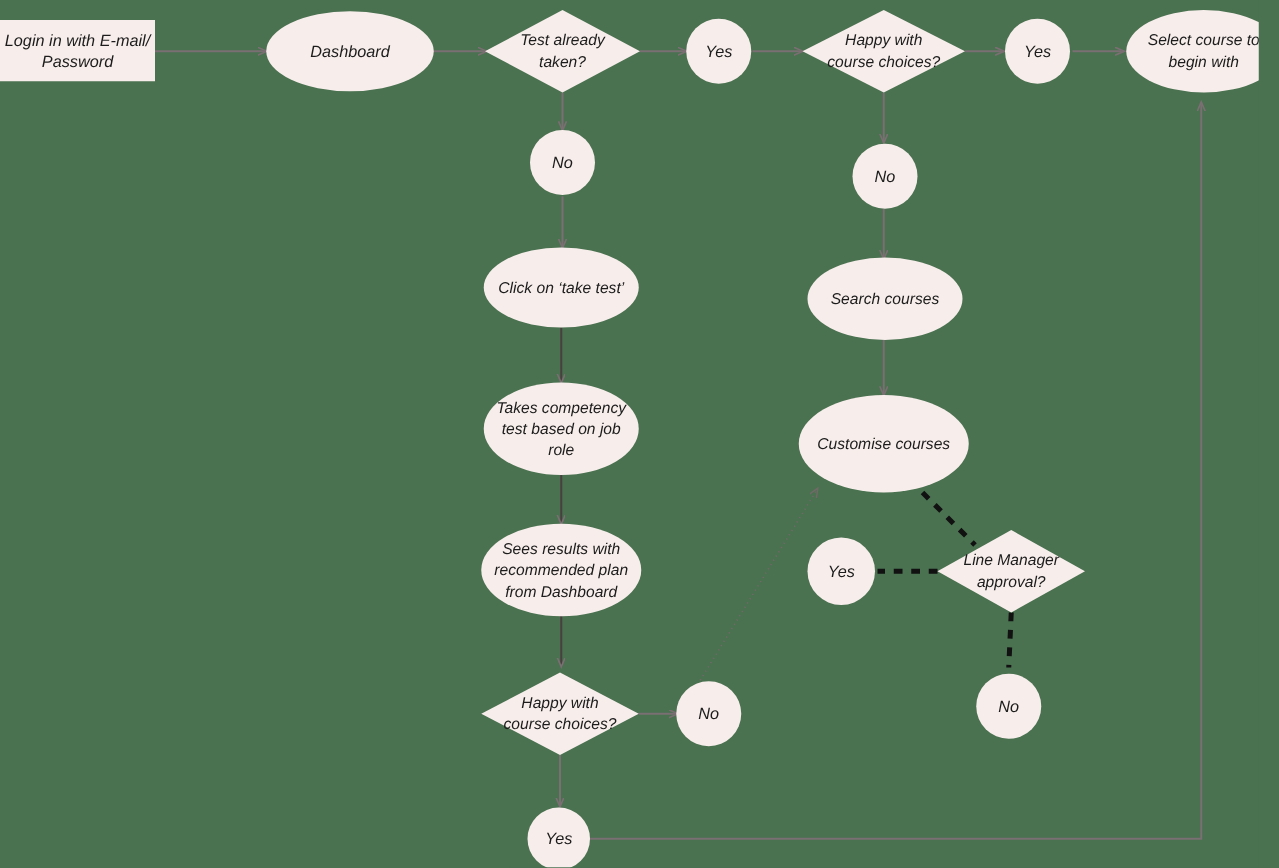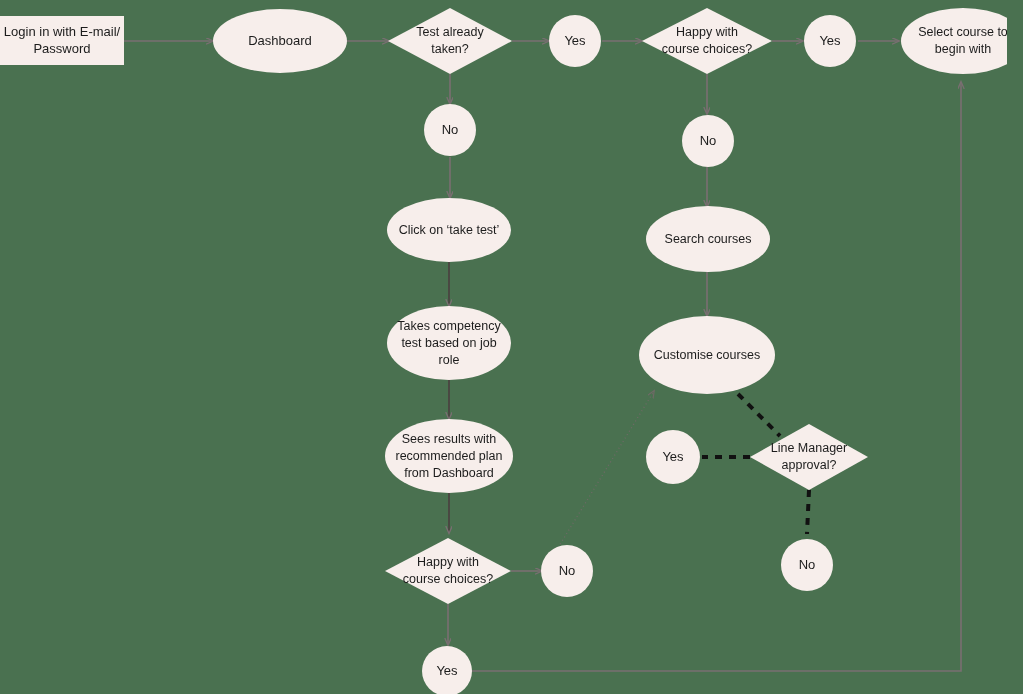--- a/index.html
+++ b/index.html
@@ -8,20 +8,21 @@
     padding: 0;
     background: #4a7150;
   }
   #canvas-wrap {
     position: relative;
     width: 1007px;
     height: 694px;
     background: #4a7150;
     overflow: hidden;
     font-family: "Liberation Sans", sans-serif;
+    font-style: italic;
   }
   svg#flow {
     position: absolute;
     left: 0;
     top: 0;
     width: 1023px;
     height: 694px;
     display: block;
   }
   .node-shape {

